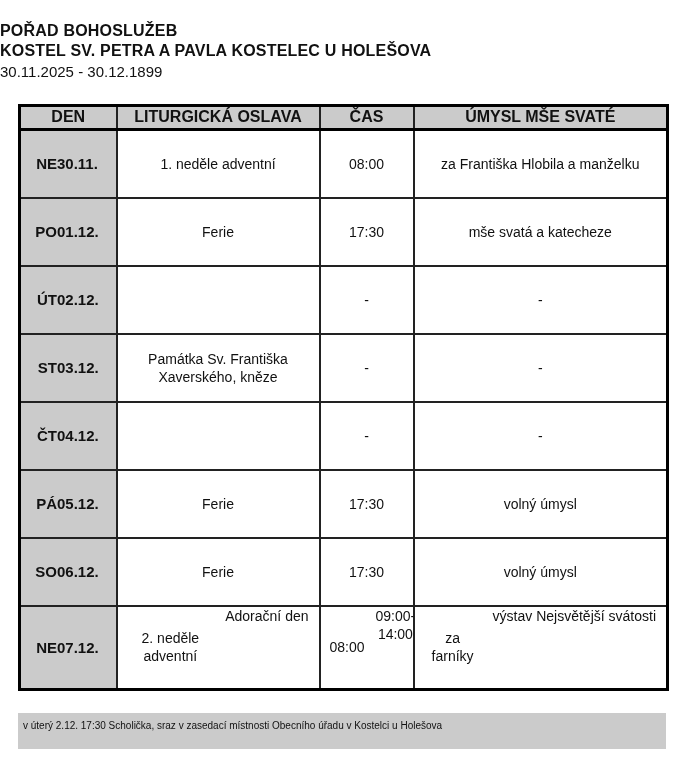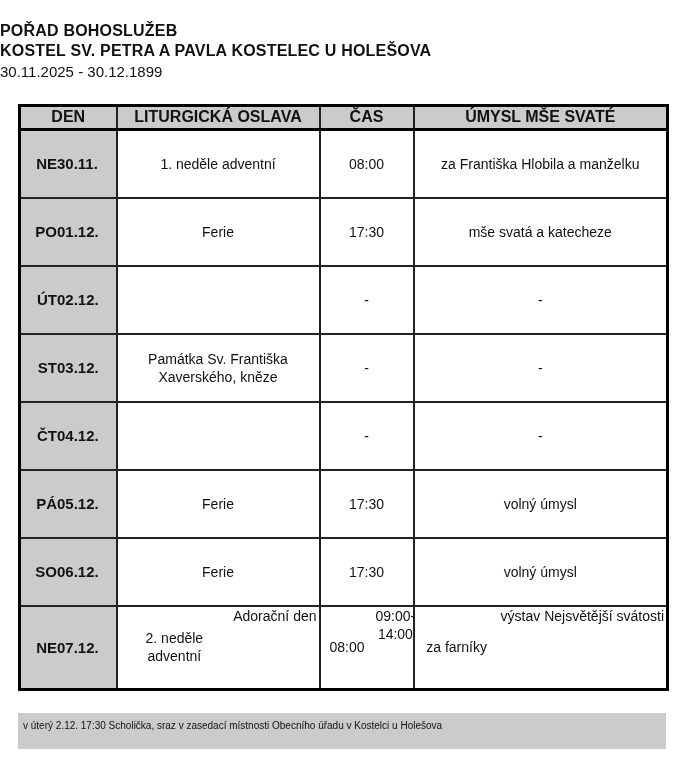--- a/index.html
+++ b/index.html
@@ -33,21 +33,21 @@
   td.body-cell {
     text-align:center; vertical-align:middle;
     font-size:14px; line-height:18px; padding:0 9px; background:#fff;
   }
   tr.tall td.body-cell { padding:0; }
   .stack { display:flex; flex-direction:row; height:81px; }
   .stack .line-top {
     flex:1; display:flex; align-items:center; justify-content:center;
     padding:0 9px;
   }
-  .stack .line-bottom { text-align:center; padding:0 2px 2px 2px; }
+  .stack .line-bottom { text-align:center; padding:0 10px 2px 2px; }
 
   .footer-note {
     margin:22px 18px 0 18px; background:#cbcbcb;
     font-size:10px; line-height:19px;
     padding:3px 40px 5px 5px; min-height:36px; box-sizing:border-box;
   }
 </style>
 </head>
 <body>
 

